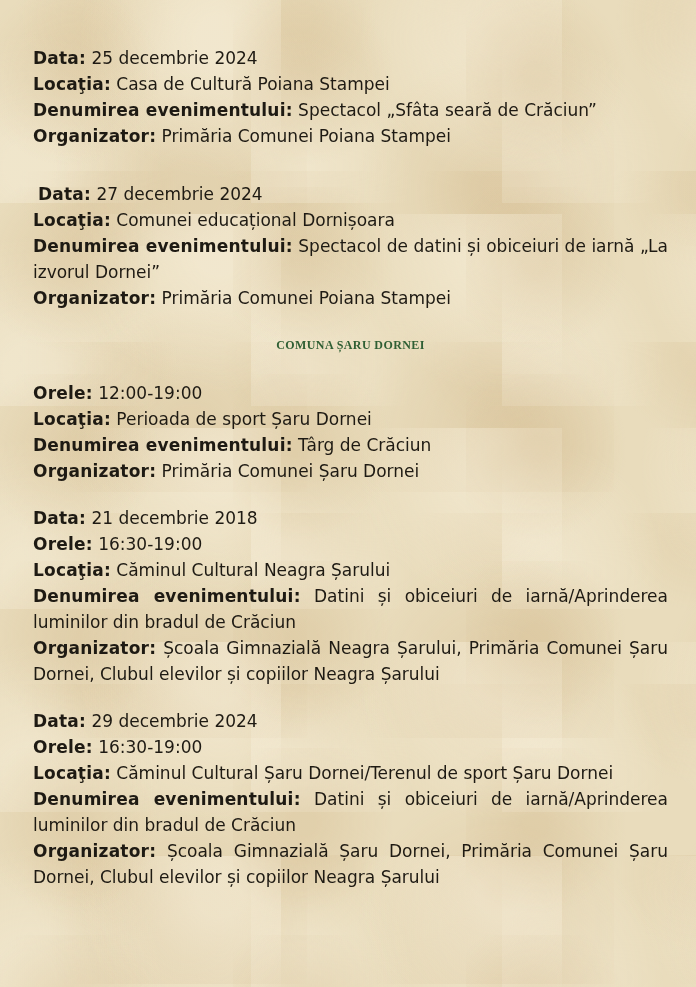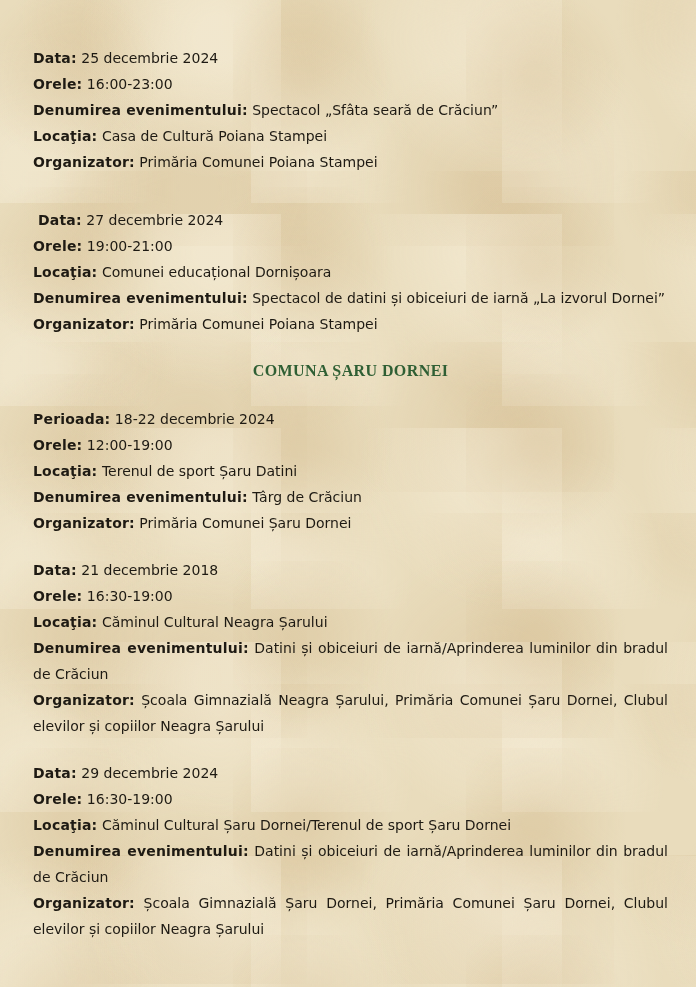--- a/index.html
+++ b/index.html
@@ -26,70 +26,67 @@
     width: 696px;
     height: 987px;
     padding: 45px 28px 0 33px;
     color: #1e1a13;
   }
   .event {
     margin: 0 0 21px 0;
   }
   .line {
     margin: 0;
-    font-size: 14px;
+    font-size: 17px;
     line-height: 26px;
     text-align: justify;
   }
   .line .label {
     font-weight: bold;
     letter-spacing: 0.2px;
   }
   .lead-space {
     padding-left: 5px;
     margin-top: 32px;
   }
   .section-heading {
     margin: 0 0 22px 0;
     text-align: center;
     font-family: "Liberation Serif", serif;
     font-weight: bold;
-    font-size: 16px;
+    font-size: 12px;
     line-height: 26px;
     letter-spacing: 0.4px;
     color: #2f5f34;
   }
 </style>
 </head>
 <body>
 
 <div class="page">
 
   <div class="event">
     <p class="line"><span class="label">Data:</span> <span>25 decembrie 2024</span></p>
-    <p class="line"><span class="label">Orele:</span> <span>16:00-23:00</span></p>
+    <p class="line"><span class="label">Locaţia:</span> <span>Casa de Cultură Poiana Stampei</span></p>
     <p class="line"><span class="label">Denumirea evenimentului:</span> <span>Spectacol „Sfâta seară de Crăciun”</span></p>
-    <p class="line"><span class="label">Locaţia:</span> <span>Casa de Cultură Poiana Stampei</span></p>
     <p class="line"><span class="label">Organizator:</span> <span>Primăria Comunei Poiana Stampei</span></p>
   </div>
 
   <div class="event">
     <p class="line lead-space"><span class="label">Data:</span> <span>27 decembrie 2024</span></p>
-    <p class="line"><span class="label">Orele:</span> <span>19:00-21:00</span></p>
     <p class="line"><span class="label">Locaţia:</span> <span>Comunei educațional Dornișoara</span></p>
     <p class="line"><span class="label">Denumirea evenimentului:</span> <span>Spectacol de datini și obiceiuri de iarnă „La izvorul Dornei”</span></p>
     <p class="line"><span class="label">Organizator:</span> <span>Primăria Comunei Poiana Stampei</span></p>
   </div>
 
   <h2 class="section-heading">COMUNA ȘARU DORNEI</h2>
 
   <div class="event">
-    <p class="line"><span class="label">Perioada:</span> <span>18-22 decembrie 2024</span></p>
     <p class="line"><span class="label">Orele:</span> <span>12:00-19:00</span></p>
-    <p class="line"><span class="label">Locaţia:</span> <span>Terenul de sport Șaru Datini</span></p>
+    <p class="line"><span class="label">Locaţia:</span> <span>Perioada de sport Șaru Dornei</span></p>
     <p class="line"><span class="label">Denumirea evenimentului:</span> <span>Târg de Crăciun</span></p>
     <p class="line"><span class="label">Organizator:</span> <span>Primăria Comunei Șaru Dornei</span></p>
   </div>
 
   <div class="event">
     <p class="line"><span class="label">Data:</span> <span>21 decembrie 2018</span></p>
     <p class="line"><span class="label">Orele:</span> <span>16:30-19:00</span></p>
     <p class="line"><span class="label">Locaţia:</span> <span>Căminul Cultural Neagra Șarului</span></p>
     <p class="line"><span class="label">Denumirea evenimentului:</span> <span>Datini și obiceiuri de iarnă/Aprinderea luminilor din bradul de Crăciun</span></p>
     <p class="line"><span class="label">Organizator:</span> <span>Școala Gimnazială Neagra Șarului, Primăria Comunei Șaru Dornei, Clubul elevilor și copiilor Neagra Șarului</span></p>

